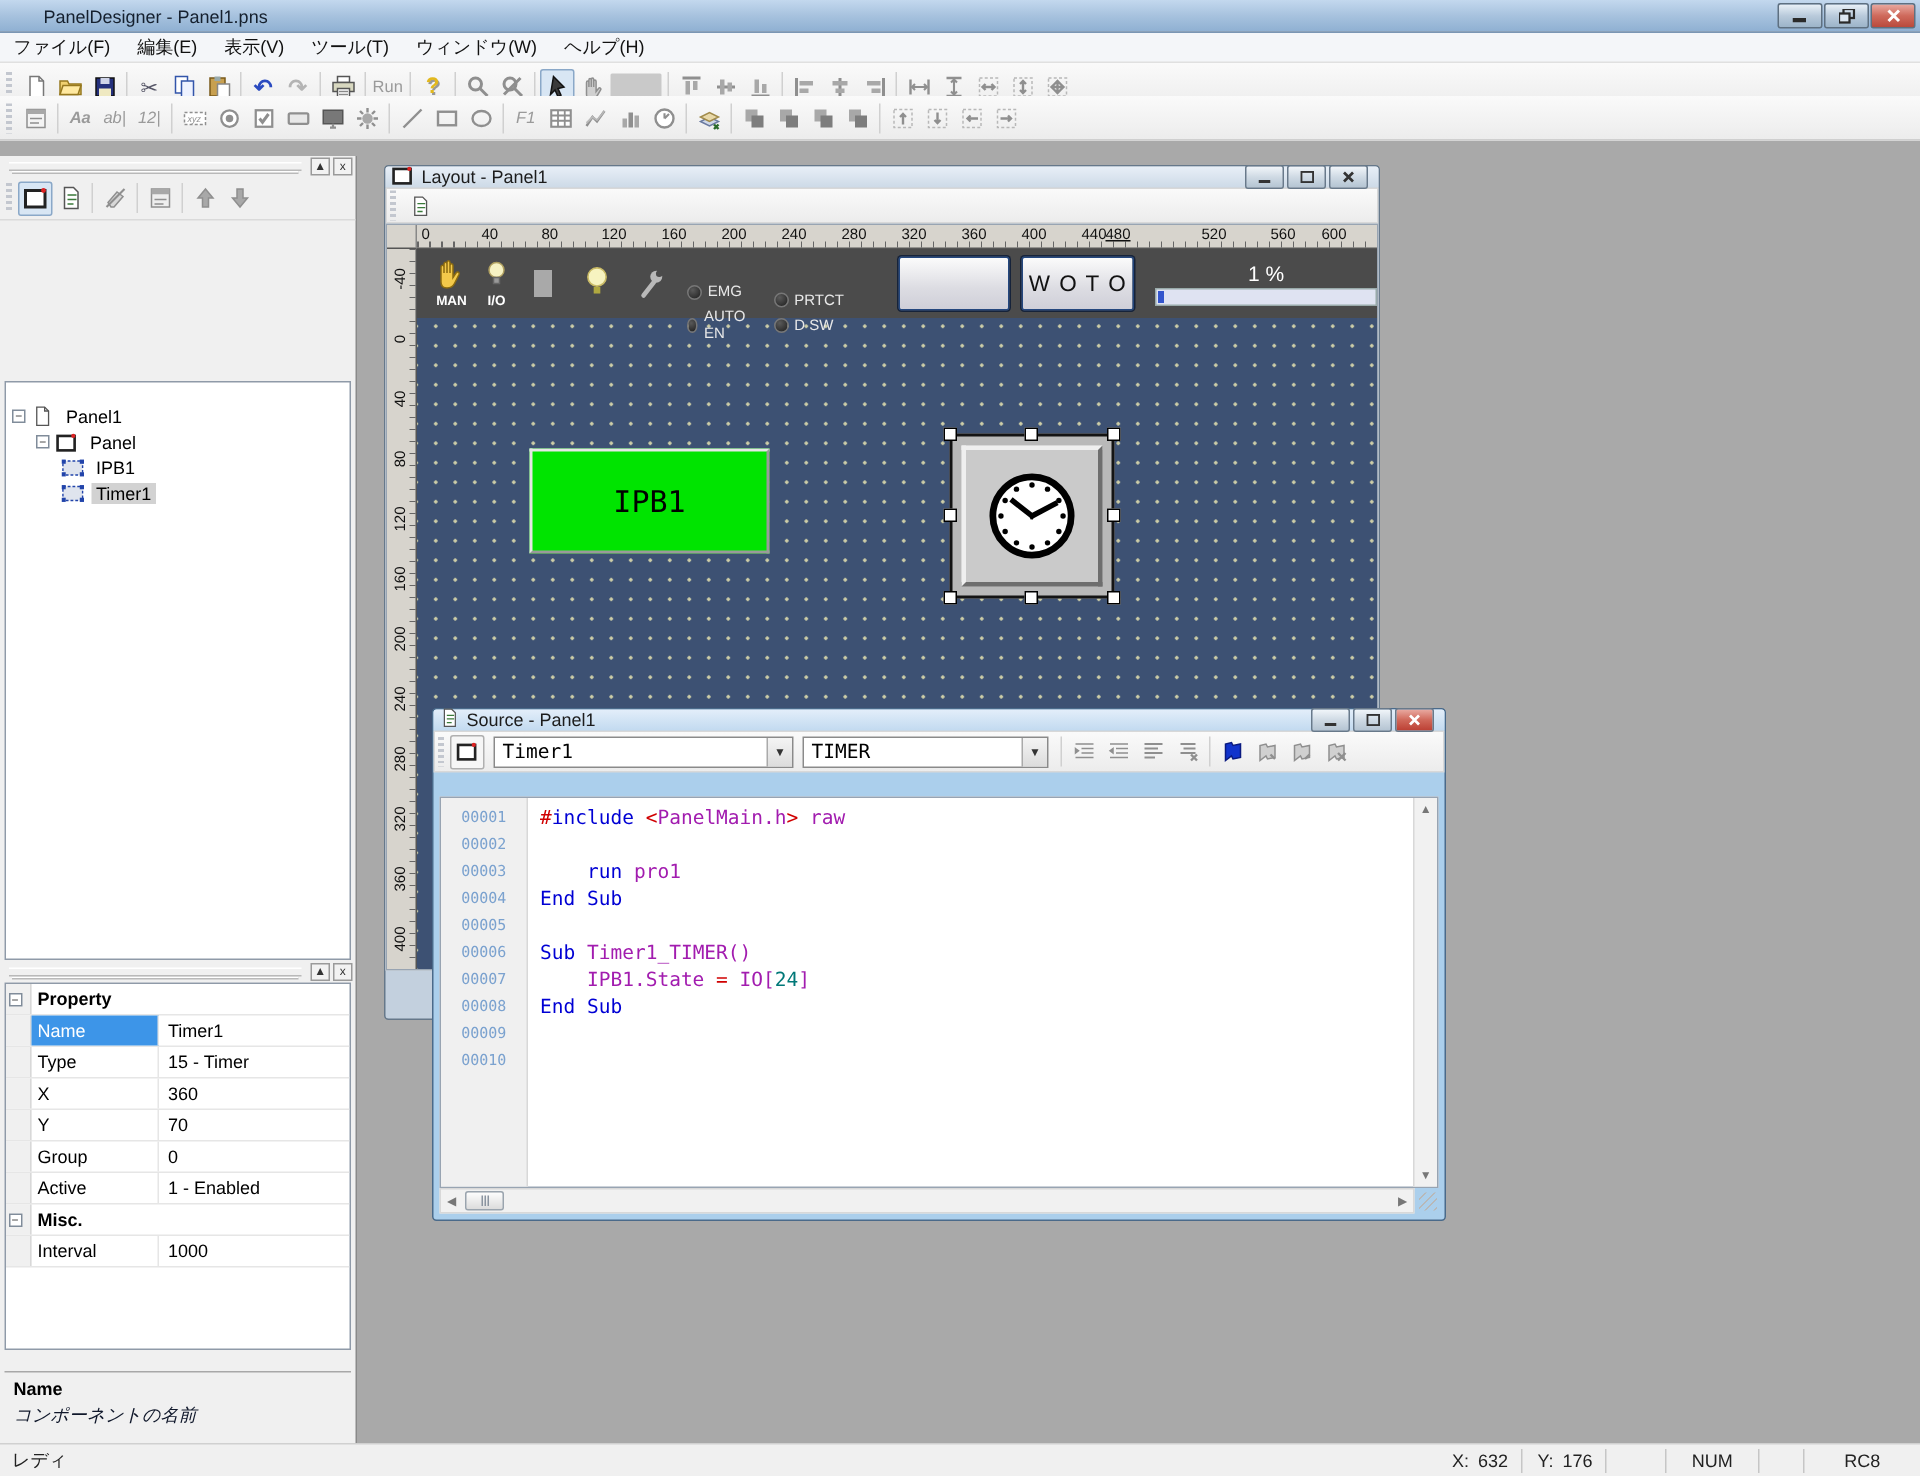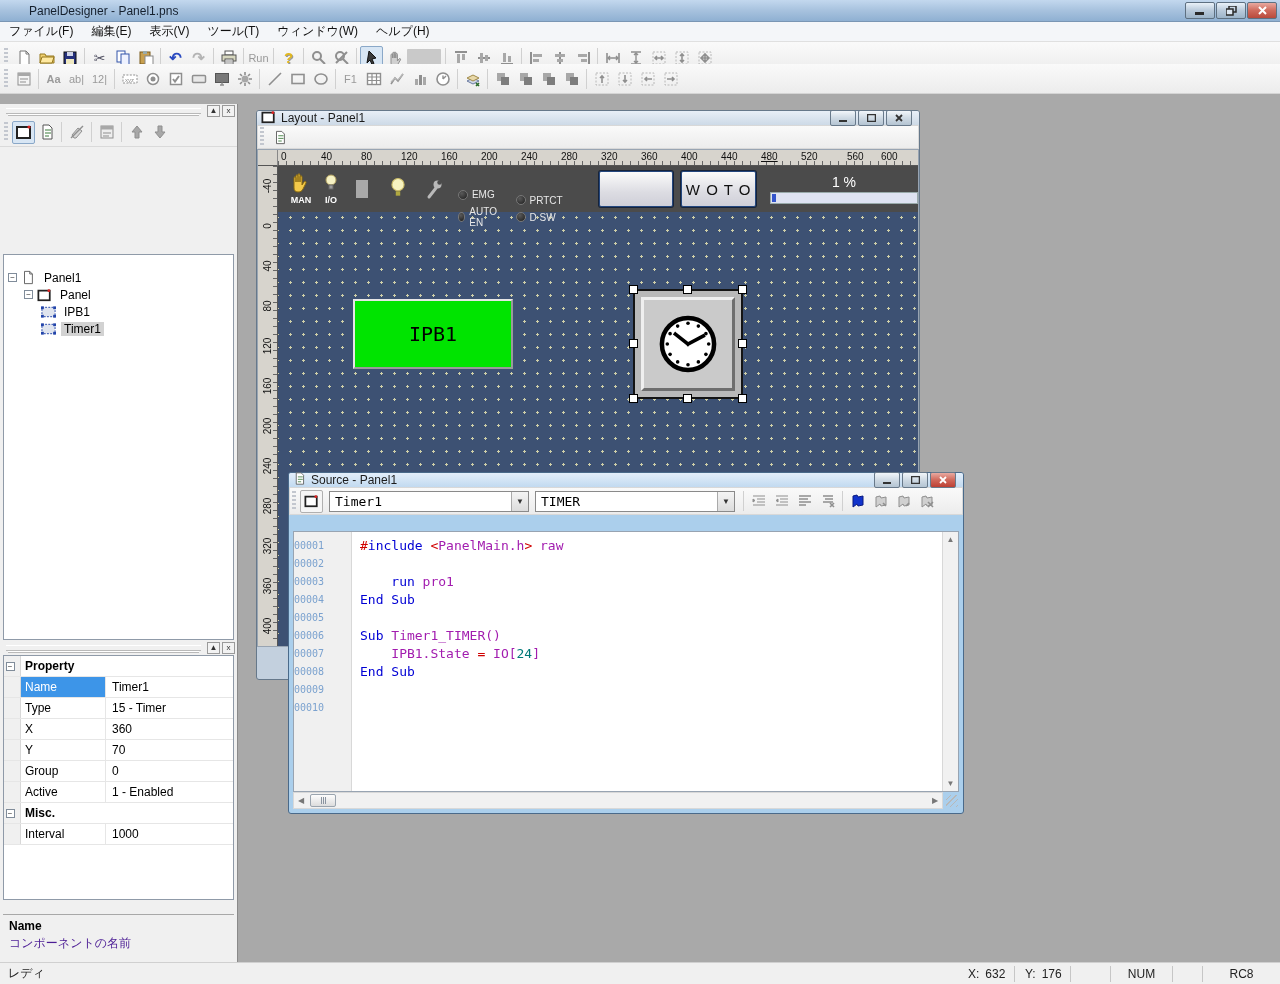--- a/index.html
+++ b/index.html
@@ -15,21 +15,21 @@
     background:linear-gradient(180deg,#e9f1f8,#b9cadb 50%,#9cb4c9); display:flex; align-items:center; justify-content:center;
     font-size:10px; color:#2a2a2a; font-weight:bold; }
   .capbtn.close { background:linear-gradient(180deg,#e8a9a0,#cf6a5c 50%,#b94a3c); color:#fff; }
   .capbtn svg { display:block; }
 
   #menubar { position:absolute; left:0; top:22px; right:0; height:20px; background:#f4f6f9; border-bottom:1px solid #e0e0e0; display:flex; align-items:center; }
   #menubar .mitem { padding:2px 9px; color:#111; }
 
   .toolbar { position:absolute; left:0; right:0; background:linear-gradient(180deg,#fafafa,#ececec); border-bottom:1px solid #d4d4d4; display:flex; align-items:center; padding-left:2px; }
   #toolbar1 { top:42px; height:32px; }
-  #toolbar2 { top:64px; height:30px; }
+  #toolbar2 { top:64px; height:30px;font-style:italic; }
   .grip { width:4px; height:20px; margin:0 4px 0 2px;
     background:repeating-linear-gradient(180deg,#c3c7cf 0 2px,transparent 2px 4px); }
   .tsep { width:1px; height:20px; background:#d0d0d0; margin:0 3px; }
   .tbtn { min-width:23px; height:23px; display:flex; align-items:center; justify-content:center; border:1px solid transparent; border-radius:2px; }
   .tbtn.pressed { border-color:#8aa8c8; background:#d8e6f4; }
   .tbtn.filled span{ display:block; width:34px; height:18px; background:#c9c9c9; border-radius:1px; }
   .tbtn .txt { color:#9a9a9a; font-size:11px; }
 
   
   #leftpanel { position:absolute; left:0; top:104px; width:238px; bottom:22px; background:#f0f0f0; border-right:1px solid #8a8a8a; }
@@ -48,21 +48,21 @@
   
   #propwrap { position:absolute; left:3px; right:3px; top:551px; bottom:62px; background:#fff; border:1px solid #8f9aa8; overflow:hidden; }
   .prow { display:flex; height:21px; border-bottom:1px solid #e6e6e6; font-size:12px; }
   .pmargin { width:17px; background:#f0f0f0; border-right:1px solid #d8d8d8; flex:none; display:flex; align-items:center; justify-content:center; }
   .pgroup { font-weight:bold; display:flex; align-items:center; padding-left:4px; flex:1; }
   .pname { width:85px; flex:none; display:flex; align-items:center; padding-left:4px; border-right:1px solid #e6e6e6; }
   .pname.sel { background:#3d95e8; color:#fff; }
   .pvalue { flex:1; display:flex; align-items:center; padding-left:6px; }
   #propdescr { position:absolute; left:3px; right:3px; bottom:4px; height:44px; background:#f0f0f0; border-top:1px solid #a8a8a8; padding:4px 6px; }
   #propdescr .dt { font-weight:bold; }
-  #propdescr .dd { margin-top:2px; color:#4c1d95; }
+  #propdescr .dd { margin-top:2px; color:#0f172a;font-style:italic; }
 
   
   #mdi { position:absolute; left:238px; right:0; top:104px; bottom:22px; background:#a9a9a9; overflow:hidden; }
 
   .childwin { position:absolute; border:1px solid #66788a; border-radius:3px; }
   .cw-title { height:14px; display:flex; align-items:center; padding:0 4px; border-radius:2px 2px 0 0; }
   .cw-title .ct { margin-left:5px; font-size:12px; color:#1c1c1c; }
   .ccapbtn { width:26px; height:16px; border:1px solid #68798a; border-radius:2px; background:linear-gradient(180deg,#f2f6fa,#cfdae4 50%,#b4c4d2);
     display:flex; align-items:center; justify-content:center; margin-left:1px; }
   .ccapbtn.red { background:linear-gradient(180deg,#e9aaa1,#d0685a 50%,#bc4034); }
@@ -101,21 +101,21 @@
 
   
   #sourcewin { left:50px; top:368px; width:676px; height:342px; background:#abcfec; z-index:2; border-color:#4a6a8a; }
   #sourcewin .cw-title { background:linear-gradient(180deg,#e3eefa,#c2daf0); }
   #stoolbar { height:28px; background:linear-gradient(180deg,#fafafa,#ececec); border:1px solid #d8d8d8; display:flex; align-items:center; }
   .combo { height:21px; background:#fff; border:1px solid #8a8a8a; display:flex; align-items:center; margin-left:6px; }
   .combo .cv { flex:1; padding-left:5px; font-size:13px; font-family:"DejaVu Sans Mono",monospace; }
   .combo .ca { width:17px; height:100%; background:linear-gradient(180deg,#f4f4f4,#dcdcdc); border-left:1px solid #aaa; display:flex; align-items:center; justify-content:center; font-size:8px; color:#333; }
   #scode { position:absolute; left:4px; right:4px; top:58px; bottom:21px; background:#fff; border:1px solid #98a4b2; display:flex; }
   #gutter { width:58px; background:#f0f0f0; border-right:1px solid #d8d8d8; padding-top:5px; flex:none; }
-  #gutter div { height:18px; font:10px "DejaVu Sans Mono",monospace; color:#7ba2cf; line-height:18px; }
+  #gutter div { height:18px; font:10px "DejaVu Sans Mono",monospace; color:#7ba2cf; text-align:center; line-height:18px; }
   #codelines { flex:1; padding:5px 0 0 8px; overflow:hidden; }
   #codelines div { height:18px; font:13px "DejaVu Sans Mono",monospace; white-space:pre; line-height:18px; }
   .tk-k { color:#0000d4; } .tk-r { color:#d00000; } .tk-n { color:#007878; } .tk-p { color:#a21caf; }
   #vsb { width:16px; flex:none; background:#f1f1f1; border-left:1px solid #d8d8d8; display:flex; flex-direction:column; justify-content:space-between; align-items:center; }
   .sbarrow { width:14px; height:15px; display:flex; align-items:center; justify-content:center; font-size:8px; color:#777; }
   #hsb { position:absolute; left:4px; right:20px; bottom:4px; height:17px; background:#f1f1f1; border:1px solid #d8d8d8; display:flex; align-items:center; }
   #hsb .thumb { width:26px; height:13px; background:linear-gradient(180deg,#fdfdfd,#dcdcdc); border:1px solid #9aa4ae; border-radius:2px; margin-left:2px;
     display:flex; align-items:center; justify-content:center; gap:1px; }
   #hsb .thumb i { width:1px; height:7px; background:#8a94a0; }
   #rgrip { position:absolute; right:5px; bottom:6px; width:12px; height:12px;
@@ -685,21 +685,21 @@
           <span style="left: 83px;">80</span>
           <span style="left: 123px;">120</span>
           <span style="left: 163px;">160</span>
           <span style="left: 203px;">200</span>
           <span style="left: 243px;">240</span>
           <span style="left: 283px;">280</span>
           <span style="left: 323px;">320</span>
           <span style="left: 363px;">360</span>
           <span style="left: 403px;">400</span>
           <span style="left: 443px;">440</span>
-          <span style="left: 483px; text-decoration: underline;">480</span>
+          <span style="left: 459px; text-decoration: underline;">480</span>
           <span style="left: 523px;">520</span>
           <span style="left: 569px;">560</span>
           <span style="left: 603px;">600</span>
         </div>
       <div id="vruler">
           <span style="top: 14px;">-40</span>
           <span style="top: 54px;">0</span>
           <span style="top: 94px;">40</span>
           <span style="top: 134px;">80</span>
           <span style="top: 174px;">120</span>
@@ -840,21 +840,21 @@
       <div class="tbtn" style="border:1px solid #b0b0b0;background:#f6f6f6">
           <svg width="15" height="14" viewBox="0 0 16 16">
             <rect x="1" y="3" width="13" height="11" fill="#fff" stroke="#222" stroke-width="2"></rect>
             <circle cx="13" cy="3" r="1.6" fill="#d22"></circle>
           </svg>
         </div>
       <div class="combo" style="width:200px">
         <span class="cv">Timer1</span>
         <span class="ca">▼</span>
       </div>
-      <div class="combo" style="width:200px">
+      <div class="combo" style="width:164px">
         <span class="cv">TIMER</span>
         <span class="ca">▼</span>
       </div>
       <div class="tsep" style="margin-left:8px"></div>
       <div id="srcicons" style="display:flex;align-items:center">
           <div class="tbtn">
             <svg width="16" height="16" viewBox="0 0 16 16">
               <path d="M2 3h12M6 6h8M6 9h8M2 12h12M2 6l2 1.5L2 9z" stroke="#8f8f8f" fill="#8f8f8f"></path>
             </svg>
           </div>

